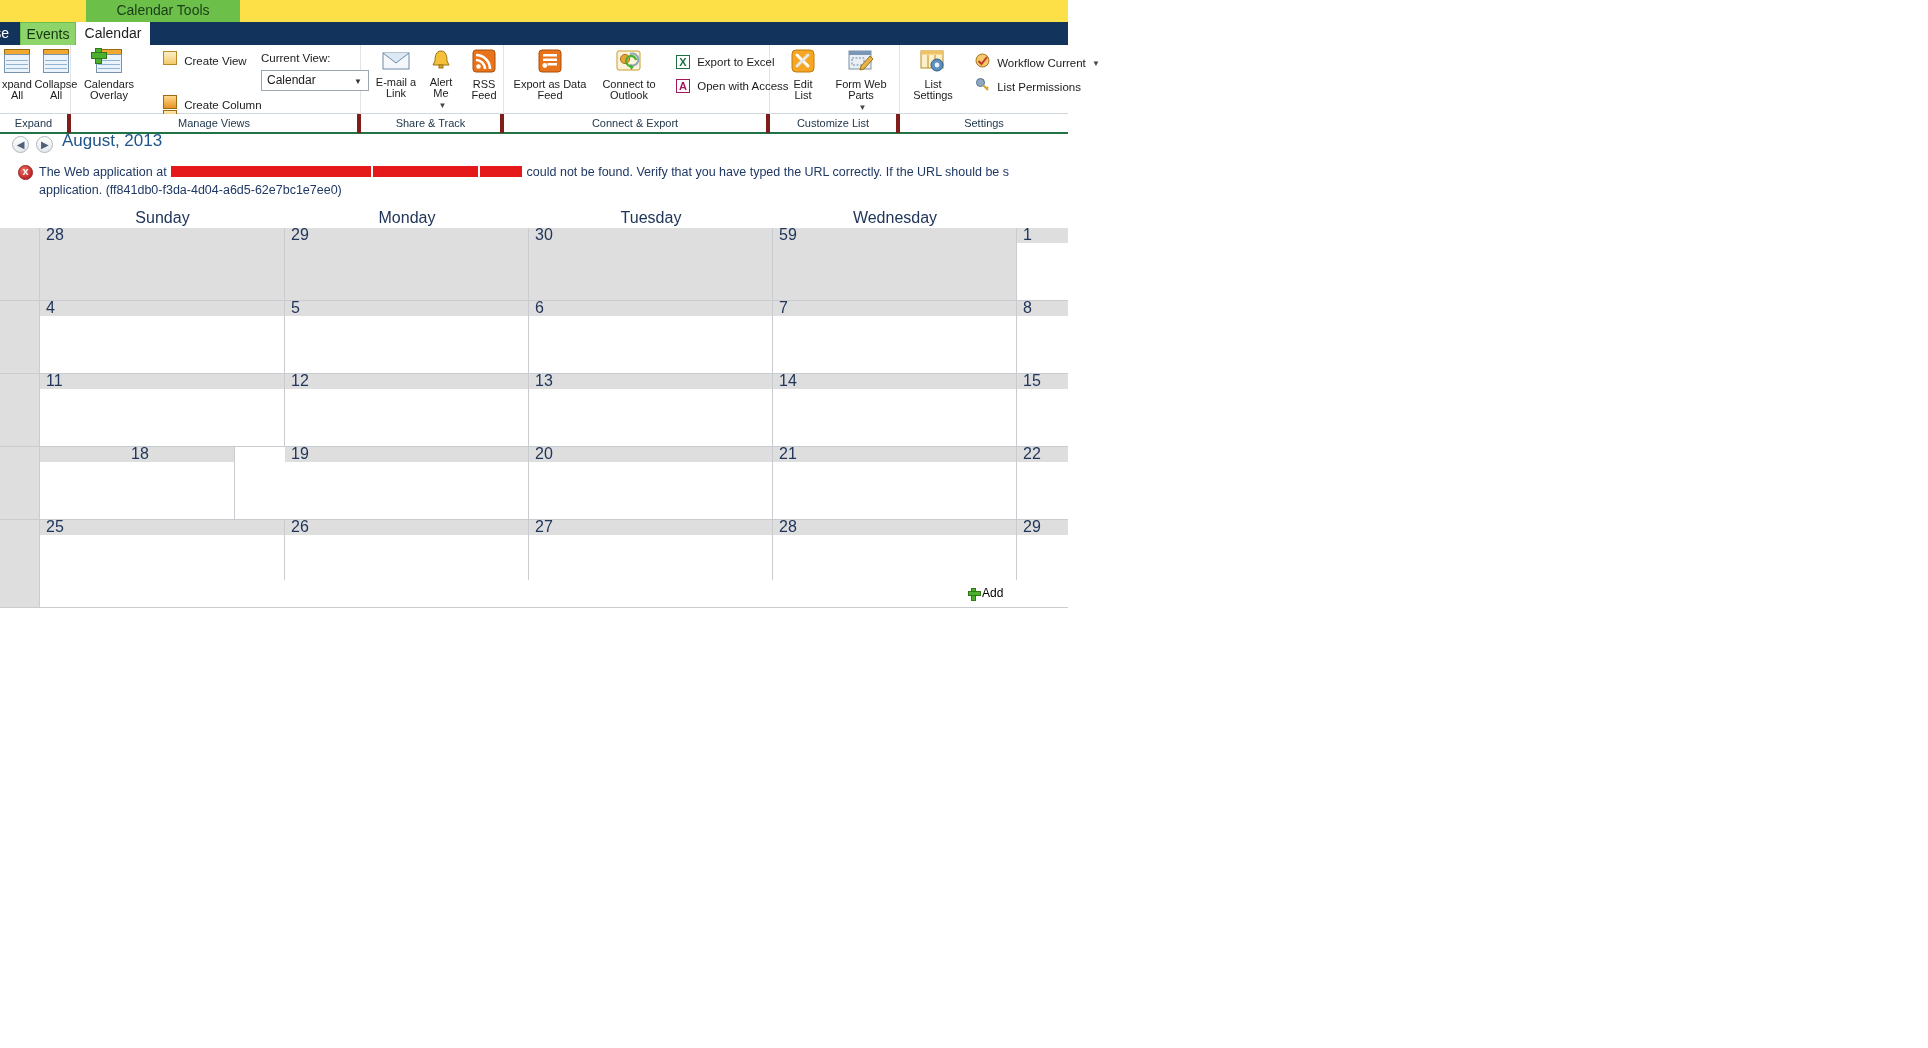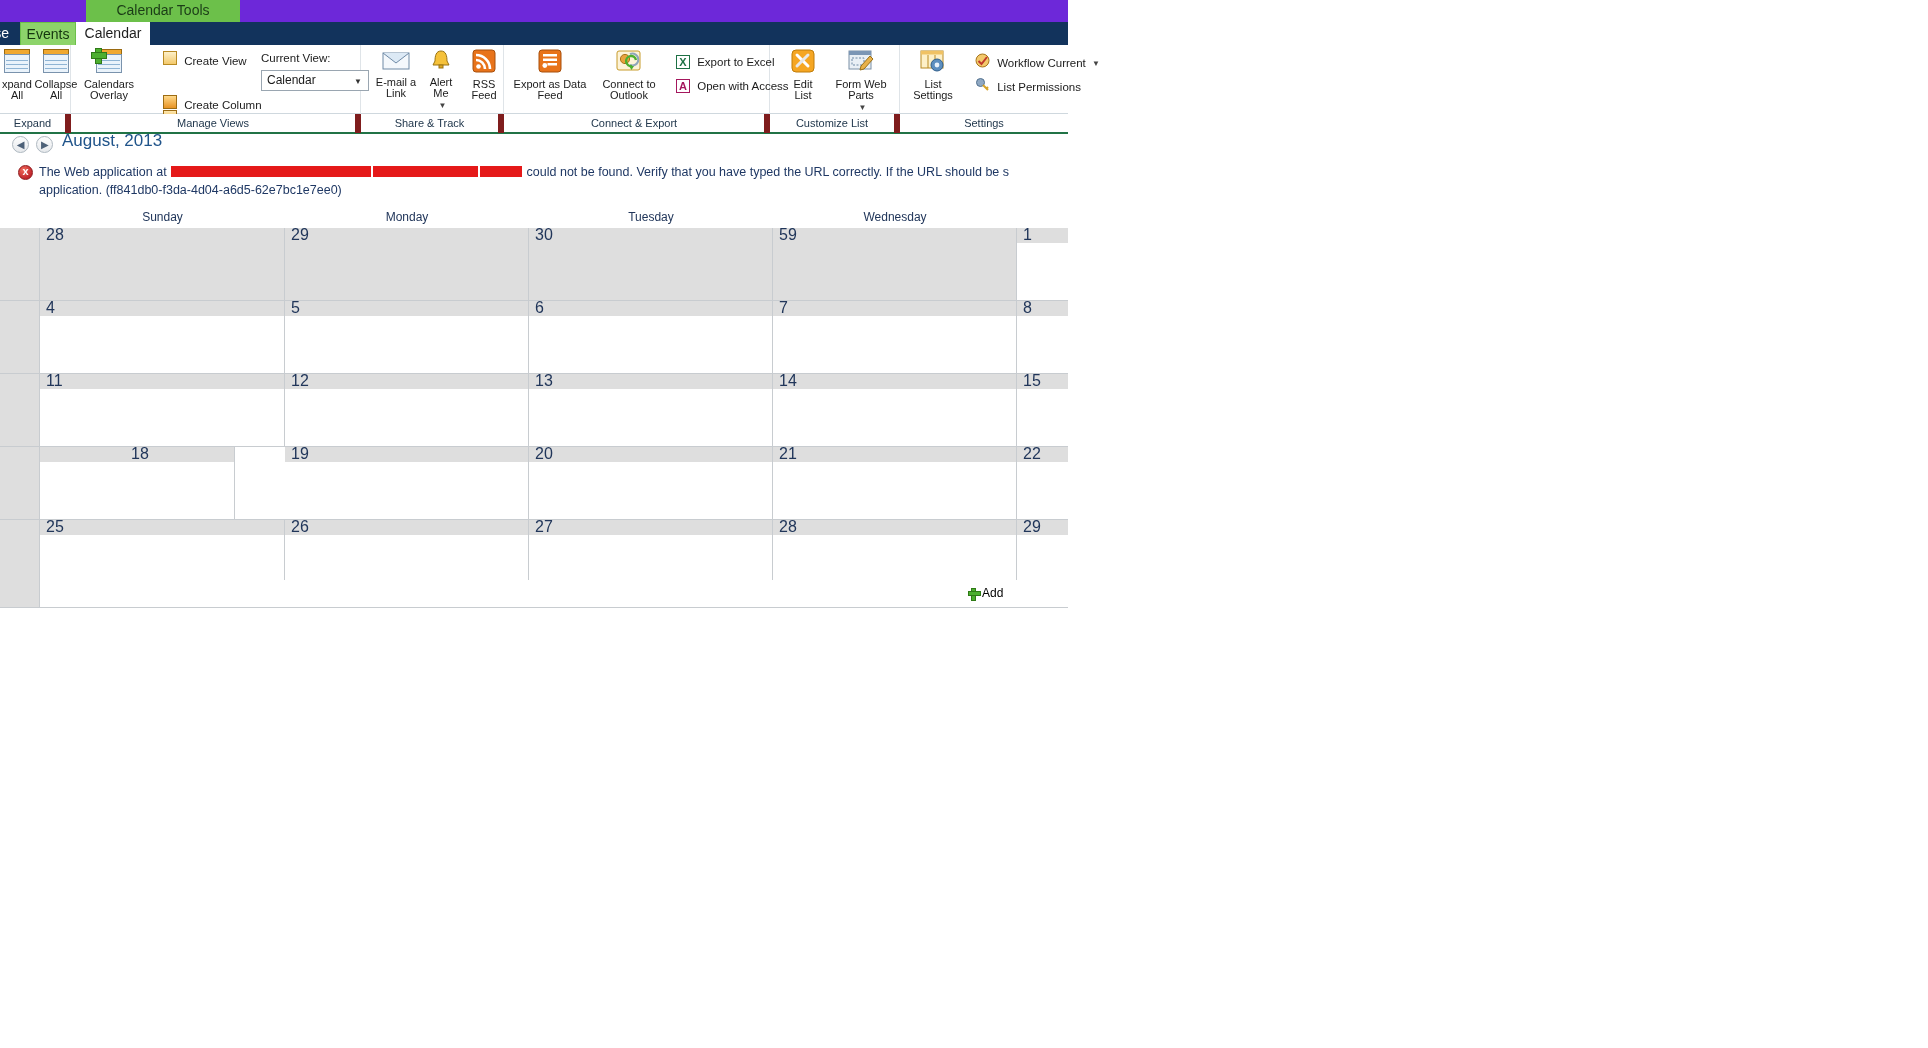--- a/index.html
+++ b/index.html
@@ -16,21 +16,21 @@
   #ribbon-area {
     position: absolute; left: 0; top: 0;
     width: 1068px; height: 125px;
     background: #ffffff;
   }
 
   
   .ctx-band {
     position: absolute; left: 0; top: 0;
     width: 1068px; height: 22px;
-    background: #6d28d9;
+    background: #fde047;
   }
   .ctx-title {
     position: absolute; left: 86px; top: 0;
     width: 154px; height: 22px;
     background: #6cc04a;
     color: #1b3c17;
     font-size: 14px;
     text-align: center;
     line-height: 20px;
     white-space: nowrap;
@@ -83,21 +83,21 @@
   }
   .rb-group:last-child { border-right: none; }
   .grp-label-row {
     position: absolute; left: 0; top: 114px;
     width: 1068px; height: 20px;
     border-bottom: 2px solid #217346;
     background: #fff;
   }
   .grp-label-row .seg {
     position: absolute; top: 0; height: 19px;
-    border-right: 6px solid #7f1d1d;
+    border-right: 4px solid #7f1d1d;
     font-size: 11px; color: #22384d;
     text-align: center; line-height: 18px;
     white-space: nowrap;
   }
   .grp-label-row .seg:last-child { border-right: none; }
 
   
   .bigbtn {
     position: absolute; top: 2px;
     width: 62px; height: 64px;
@@ -225,21 +225,21 @@
   .cal-wrap {
     position: absolute; left: 0; top: 82px;
     width: 1068px;
   }
   .dayhdr-row {
     position: relative; height: 19px;
     width: 1068px;
   }
   .dayhdr {
     position: absolute; top: 0; height: 19px;
-    font-size: 12px; color: #21365a;
+    font-size: 16px; color: #21365a;
     text-align: center; line-height: 17px;
     white-space: nowrap;
   }
 
   .gridtop { position: absolute; left: 0; top: 19px; width: 1068px; height: 1px; background:#b9bdc1; }
 
   .week {
     position: relative;
     width: 1068px;
     border-bottom: 1px solid #c8ccd0;

